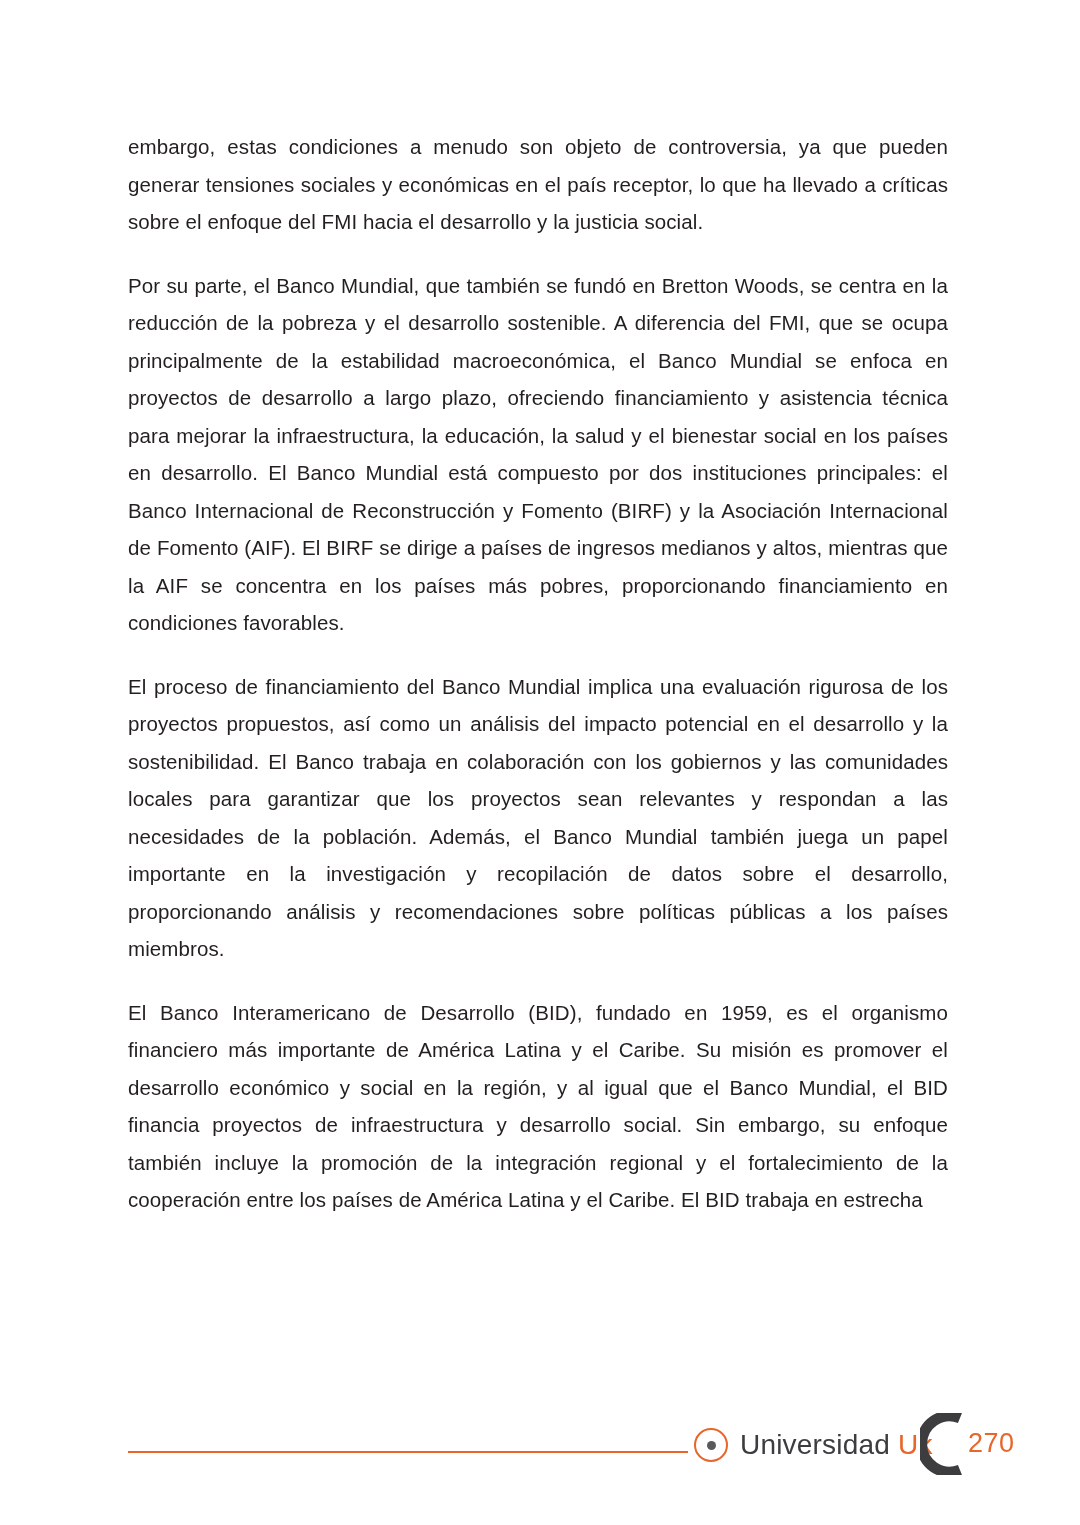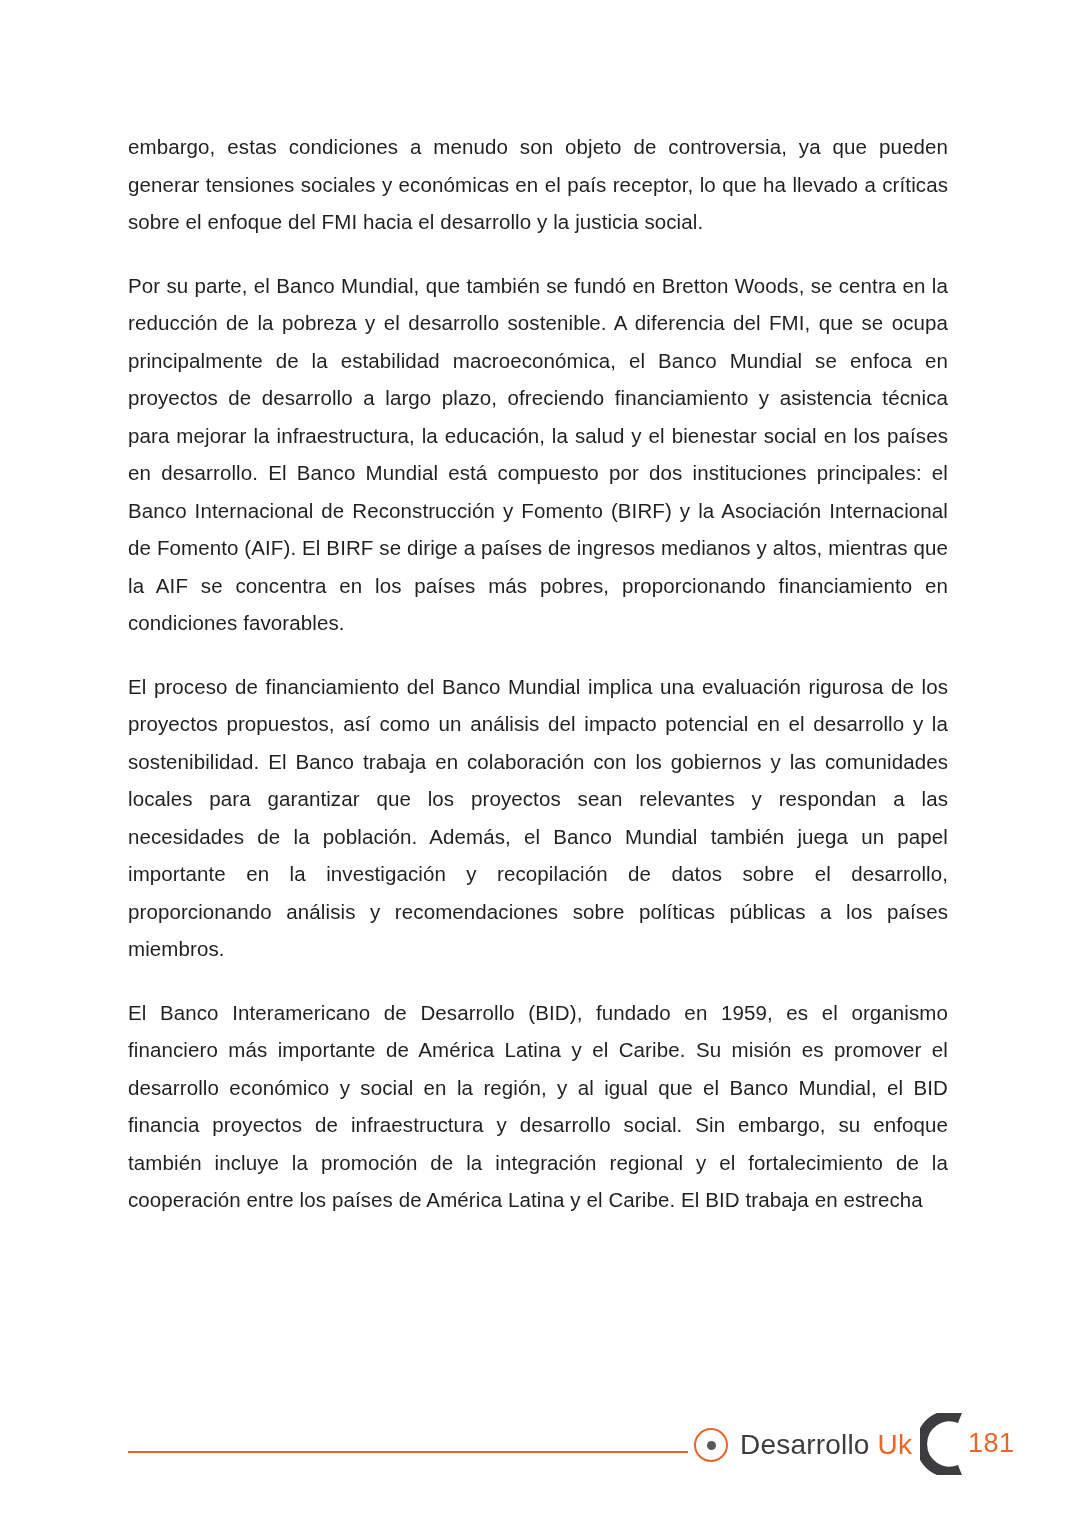--- a/index.html
+++ b/index.html
@@ -143,24 +143,24 @@
     <p class="body-par">Por su parte, el Banco Mundial, que también se fundó en Bretton Woods, se centra en la reducción de la pobreza y el desarrollo sostenible. A diferencia del FMI, que se ocupa principalmente de la estabilidad macroeconómica, el Banco Mundial se enfoca en proyectos de desarrollo a largo plazo, ofreciendo financiamiento y asistencia técnica para mejorar la infraestructura, la educación, la salud y el bienestar social en los países en desarrollo. El Banco Mundial está compuesto por dos instituciones principales: el Banco Internacional de Reconstrucción y Fomento (BIRF) y la Asociación Internacional de Fomento (AIF). El BIRF se dirige a países de ingresos medianos y altos, mientras que la AIF se concentra en los países más pobres, proporcionando financiamiento en condiciones favorables.</p>
     <p class="body-par">El proceso de financiamiento del Banco Mundial implica una evaluación rigurosa de los proyectos propuestos, así como un análisis del impacto potencial en el desarrollo y la sostenibilidad. El Banco trabaja en colaboración con los gobiernos y las comunidades locales para garantizar que los proyectos sean relevantes y respondan a las necesidades de la población. Además, el Banco Mundial también juega un papel importante en la investigación y recopilación de datos sobre el desarrollo, proporcionando análisis y recomendaciones sobre políticas públicas a los países miembros.</p>
     <p class="body-par">El Banco Interamericano de Desarrollo (BID), fundado en 1959, es el organismo financiero más importante de América Latina y el Caribe. Su misión es promover el desarrollo económico y social en la región, y al igual que el Banco Mundial, el BID financia proyectos de infraestructura y desarrollo social. Sin embargo, su enfoque también incluye la promoción de la integración regional y el fortalecimiento de la cooperación entre los países de América Latina y el Caribe. El BID trabaja en estrecha</p>
   </div>
 
   <div class="footer">
     <div class="footer-rule"></div>
 
     <div class="footer-brand">
       <span class="brand-mark"></span>
-      <span class="brand-text"><span>Desarrollo</span> <span class="uk">Uk</span></span>
+      <span class="brand-text"><span>Universidad</span> <span class="uk">Uk</span></span>
     </div>
 
     <div class="page-number-wrap">
       <svg class="page-number-arc" viewBox="0 0 62 62">
         <path d="M40 5 A28 28 0 1 0 40 57" fill="none" stroke="#3d3d3f" stroke-width="11" stroke-linecap="butt"></path>
       </svg>
-      <span class="page-number">181</span>
+      <span class="page-number">270</span>
     </div>
   </div>
 
 </div>
 
 </body></html>

